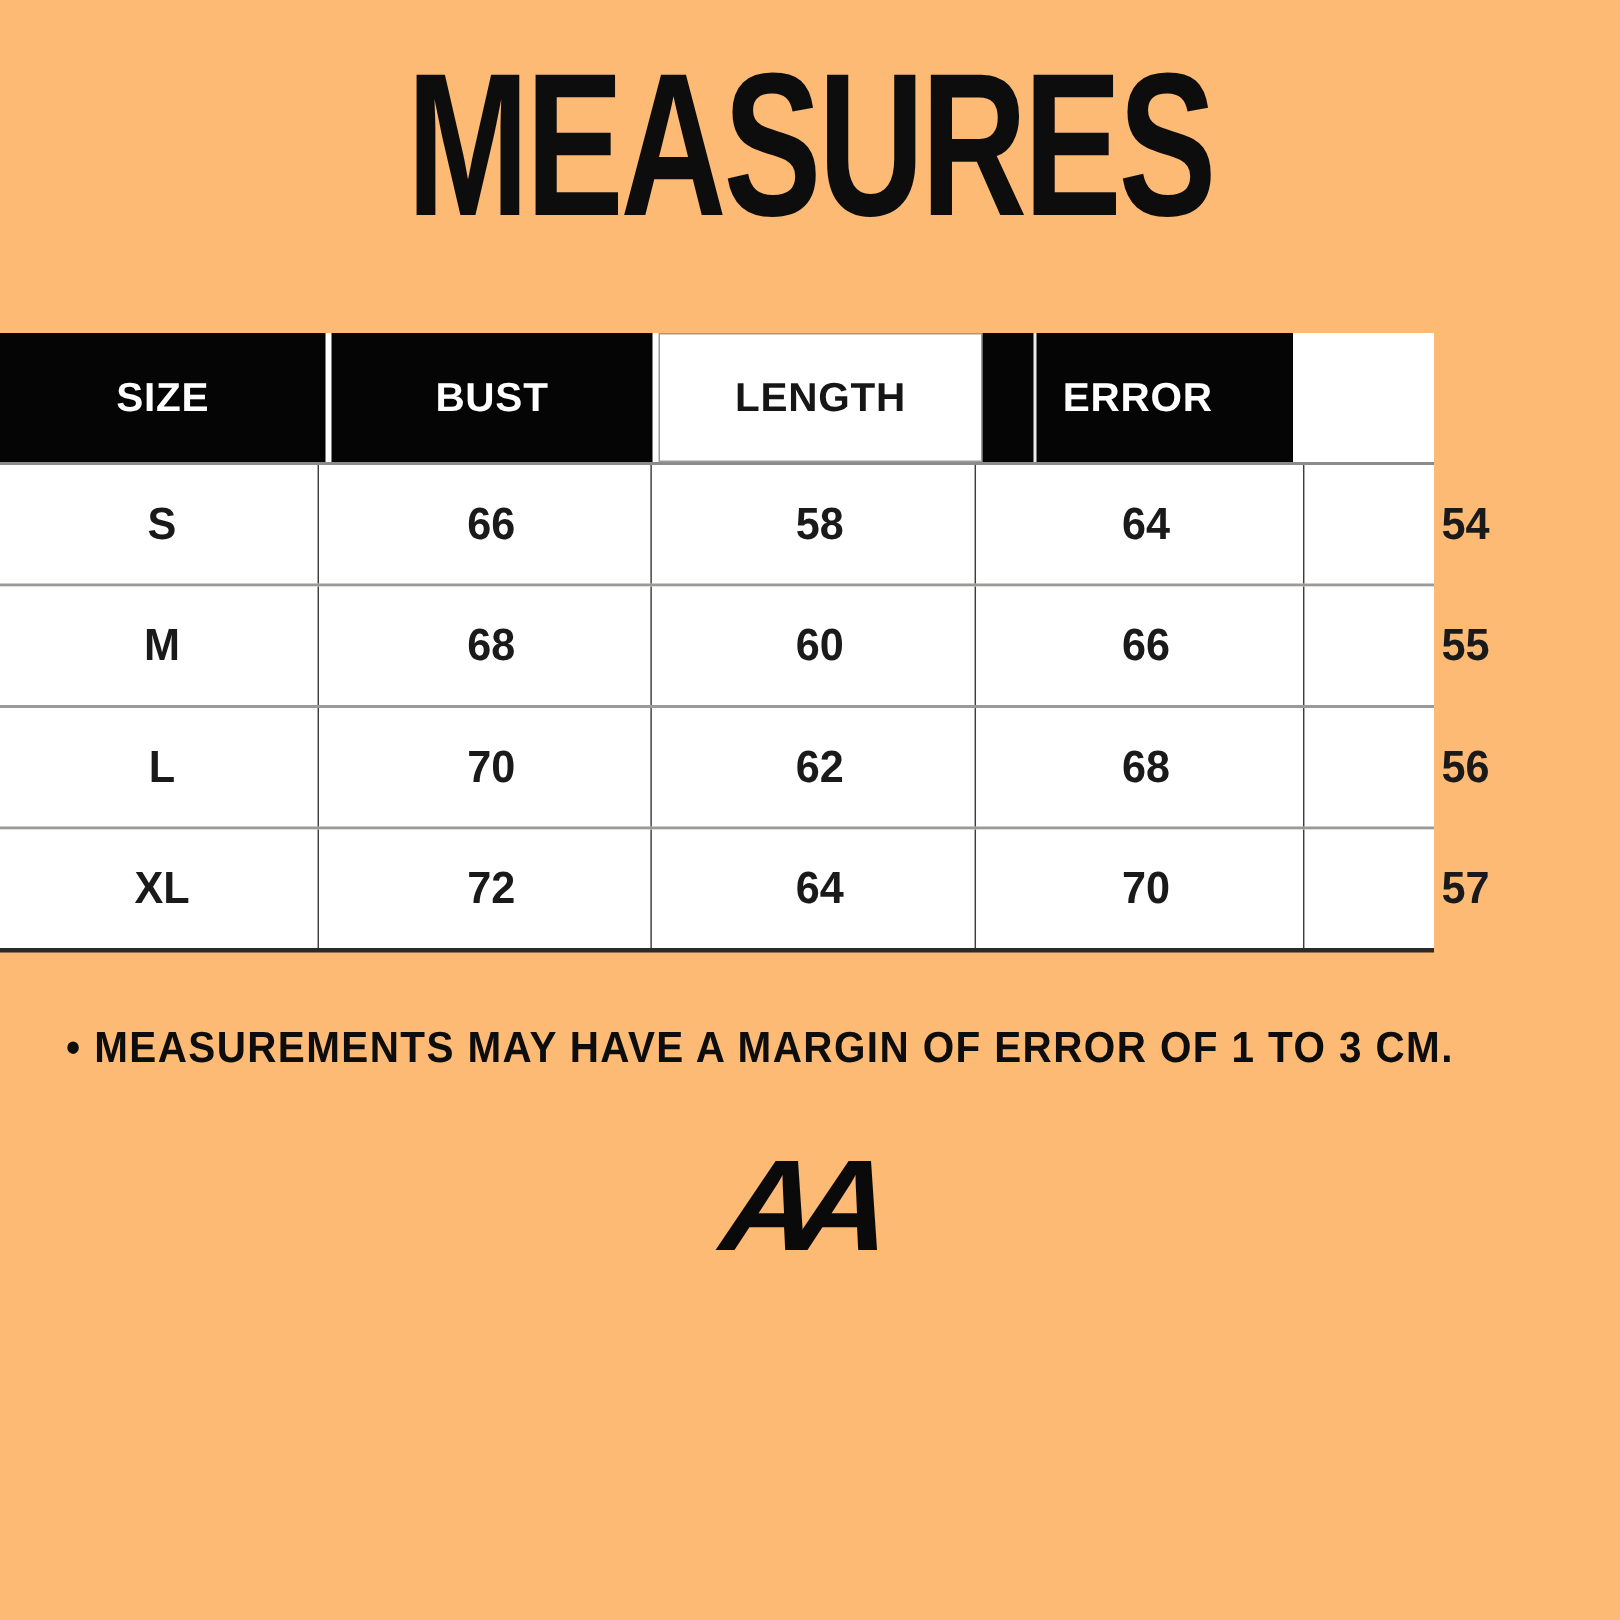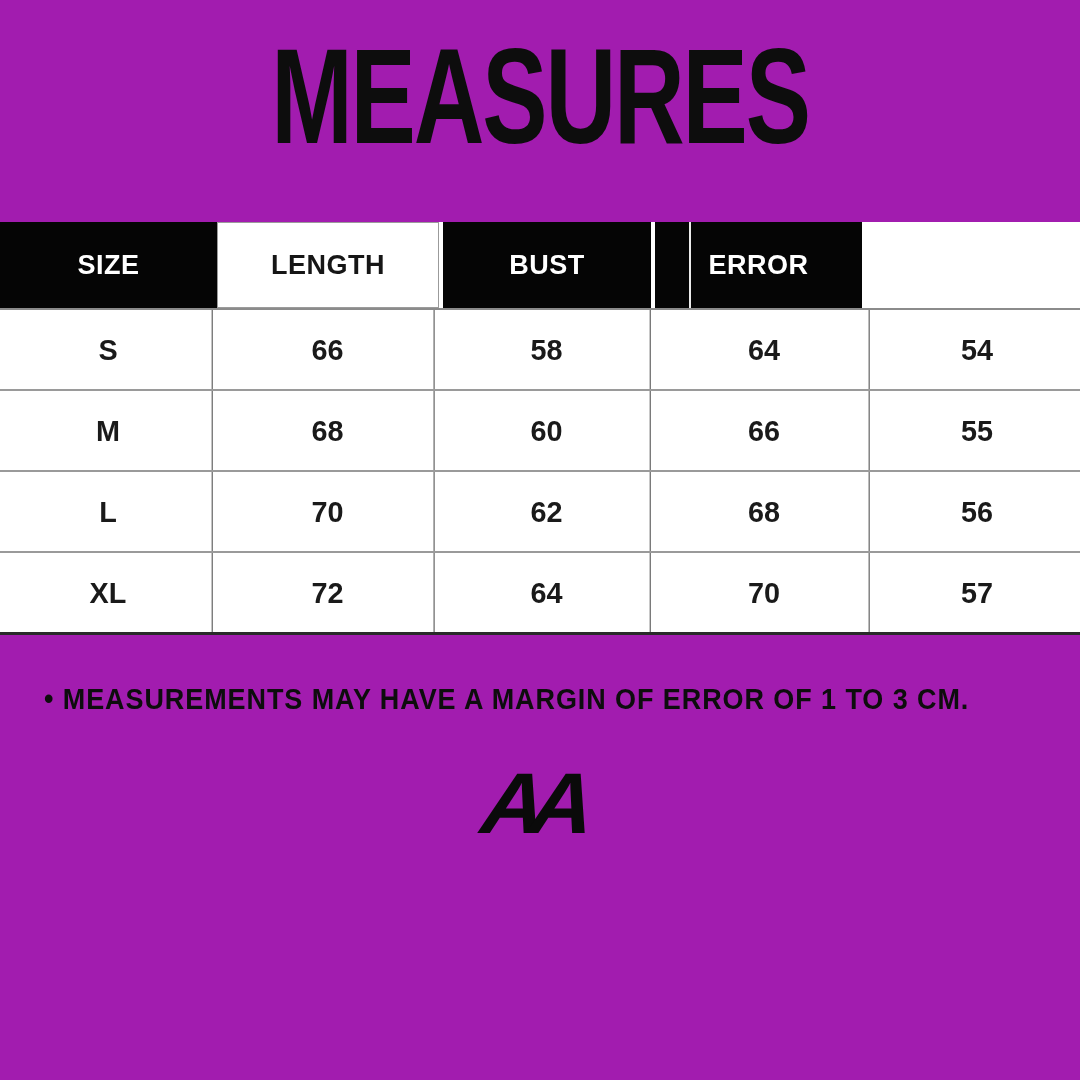--- a/index.html
+++ b/index.html
@@ -3,42 +3,42 @@
 <meta charset="utf-8">
 <style>
   html, body { margin: 0; padding: 0; }
   body {
     width: 1080px; height: 1080px;
     background: #ffffff;
     font-family: "Liberation Sans", "DejaVu Sans", sans-serif;
     position: relative;
     overflow: hidden;
   }
-  .canvas { position: absolute; inset: 0; background: #a21caf; }
+  .canvas { position: absolute; inset: 0; background: #fdba74; }
 
   
   .title {
     position: absolute;
     top: 28px; left: 0; right: 0;
     text-align: center;
     font-size: 136px;
     font-weight: bold;
     line-height: 1.0;
     color: #0d0d0d;
     letter-spacing: -3px;
     transform: scaleX(0.72);
     transform-origin: 50% 50%;
     white-space: nowrap;
   }
 
   
   .size-table {
     position: absolute;
     top: 222px; left: 0;
-    width: 1080px;
+    width: 956px;
   }
   .thead {
     display: grid;
     grid-template-columns: 217px 222px 216px 207px 218px;
     height: 86px;
     background: #ffffff;
   }
   .hcell {
     display: flex; align-items: center; justify-content: center;
     font-size: 27px; font-weight: bold; letter-spacing: 0.5px;
@@ -111,22 +111,22 @@
 <body>
 
 <div class="canvas">
 
   <div class="title">MEASURES</div>
 
   <div class="size-table">
 
     <div class="thead">
       <div class="hcell dark">SIZE</div>
+      <div class="hcell dark inset-dark">BUST</div>
       <div class="hcell light">LENGTH</div>
-      <div class="hcell dark inset-dark">BUST</div>
       <div class="hcell dark sleeve-cell">ERROR</div>
     </div>
 
     <div class="tbody">
 
       <div class="trow">
         <div class="tcell">S</div>
         <div class="tcell">66</div>
         <div class="tcell">58</div>
         <div class="tcell">64</div>

